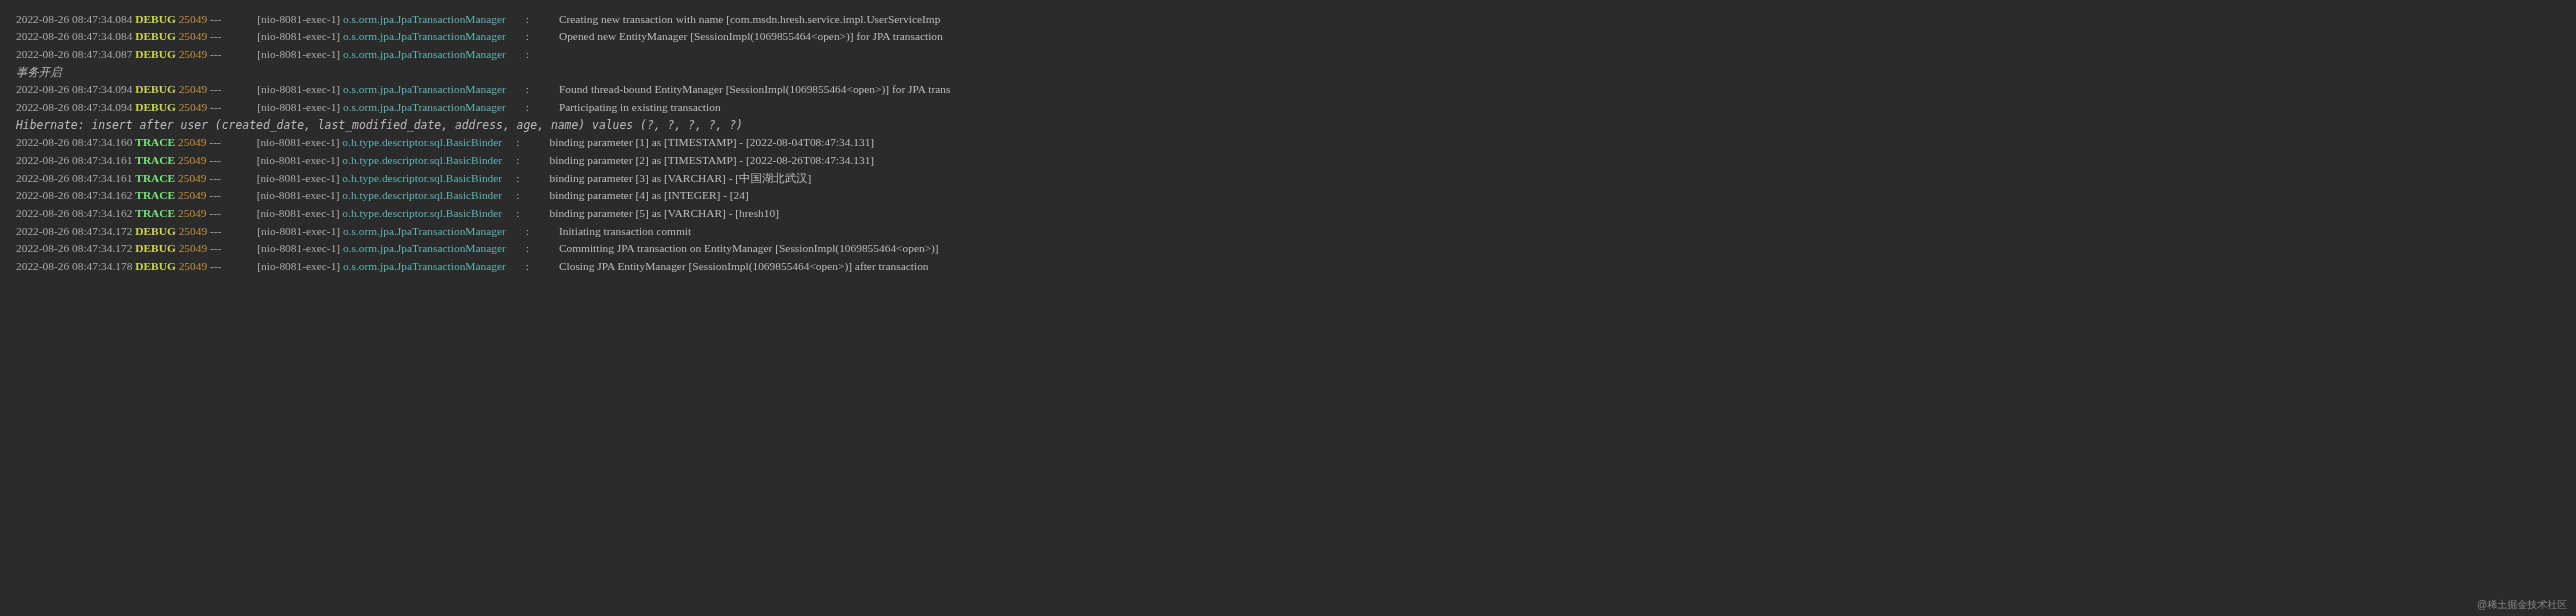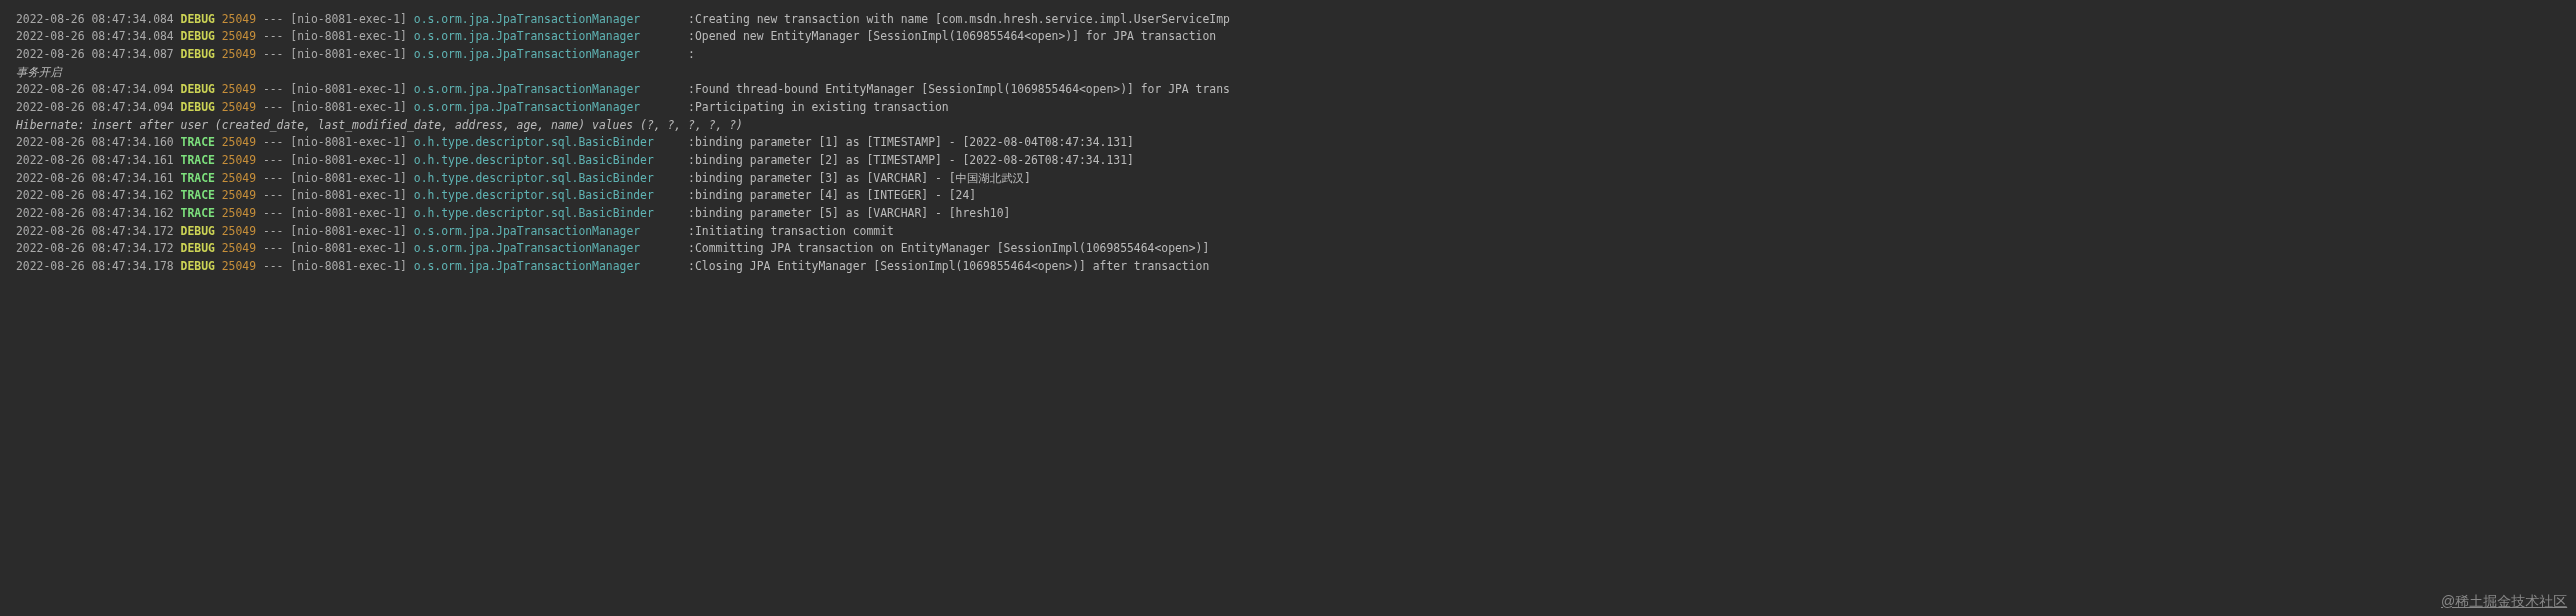--- a/index.html
+++ b/index.html
@@ -11,42 +11,42 @@
       color: #bbb;
       padding: 10.5px 16px;
       white-space: nowrap;
       overflow: hidden;
       border-radius: 12.3px;
       position: relative;
     }
     .log-line {
       display: flex;
       align-items: center;
+      font-family: Liberation Serif, serif;
     }
     .plain-line {
       color: #bbb;
       font-style: italic;
     }
     .ts { color: #aaa; }
     .level-debug { color: #cdd455; font-weight: bold; }
     .level-trace { color: #7de07d; font-weight: bold; }
     .pid { color: #c78f3a; }
     .sep { color: #aaa; }
-    .thread { color: #aaa; }
+    .thread { color: #aaa; margin-left: 33px; }
     .logger { color: #5fb3b3; }
     .colon { color: #bbb; }
-    .msg { color: #bbb; }
+    .msg { color: #bbb; margin-left: 30px; }
     .watermark {
       position: fixed;
       bottom: 3.5px;
       right: 8.8px;
-      font-size: 14px;
+      font-size: 10px;
       color: #888;
       font-family: sans-serif;
-      text-decoration: underline;
     }
   </style>
 </head>
 <body>
 
 <div id="log-container">
     <div class="log-line">
       <span class="ts">2022-08-26 08:47:34.084</span>
       <span>&nbsp;</span>
       <span class="level-debug">DEBUG</span>

